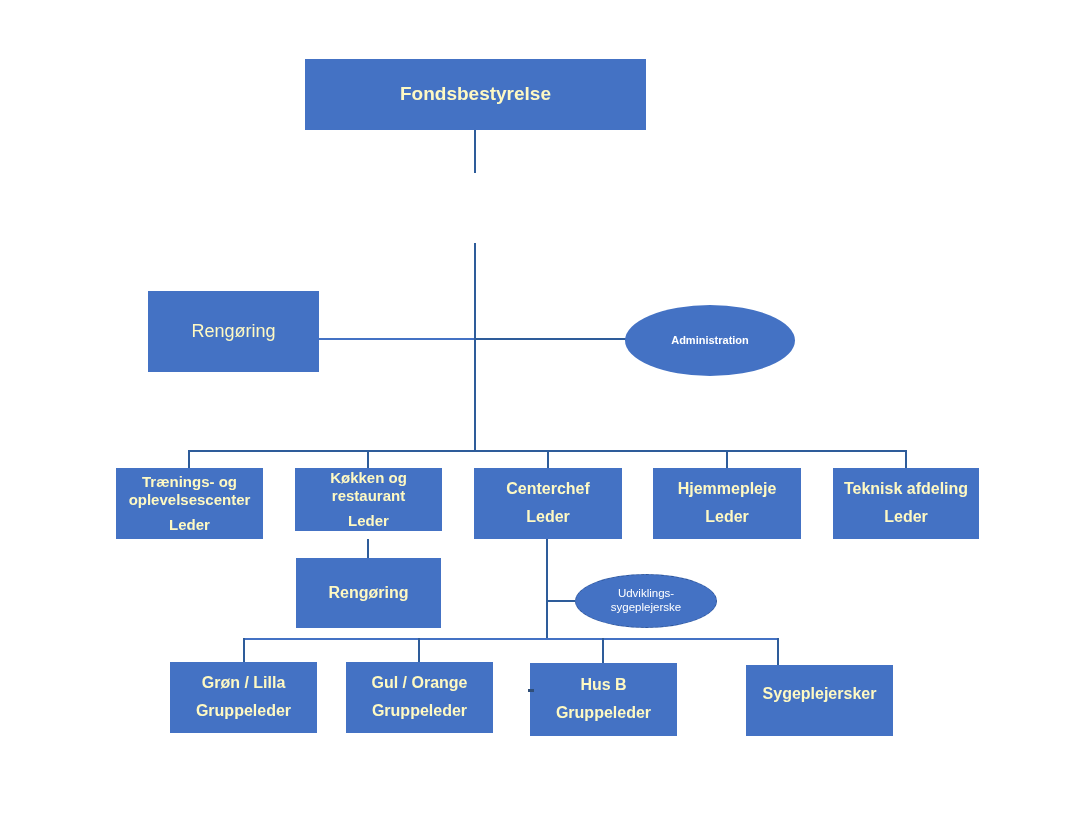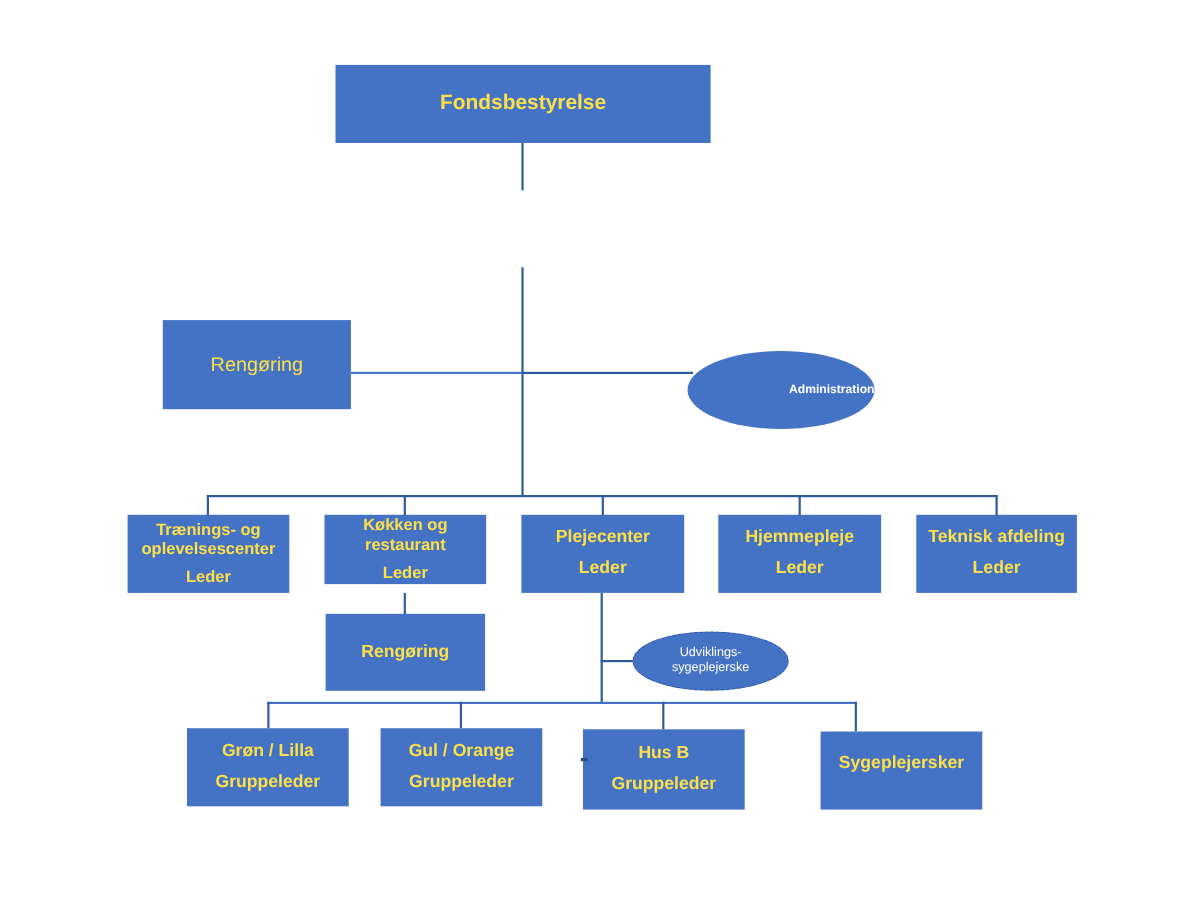--- a/index.html
+++ b/index.html
@@ -13,21 +13,21 @@
   #canvas {
     position: relative;
     width: 1071px;
     height: 825px;
     background: #ffffff;
     overflow: hidden;
   }
   .node {
     position: absolute;
     background: #4472C4;
-    color: #fde047;
+    color: #fef9c3;
     display: flex;
     flex-direction: column;
     align-items: center;
     justify-content: center;
     text-align: center;
     line-height: 1.18;
     box-sizing: border-box;
     z-index: 3;
   }
   .node .ln {
@@ -116,40 +116,40 @@
 
   <div class="node bold fs-top" style="left:305px; top:59px; width:341px; height:71px;">
     <span class="ln">Fondsbestyrelse</span>
   </div>
 
 
   <div class="node plain fs-mid" style="left:148px; top:291px; width:171px; height:81px;">
     <span class="ln">Rengøring</span>
   </div>
 
-  <div class="ellipse fs-small" style="left:625px; top:319px; width:170px; height:71px; font-weight:bold;align-items:flex-end;">
+  <div class="ellipse fs-small" style="left:625px; top:305px; width:170px; height:71px; font-weight:bold;">
     <span class="ln">Administration</span>
   </div>
 
   <div class="node bold fs-dept" style="left:116px; top:468px; width:147px; height:71px;">
     <span class="ln">Trænings- og</span>
     <span class="ln">oplevelsescenter</span>
     <span class="gap"></span>
     <span class="ln">Leder</span>
   </div>
 
   <div class="node bold fs-dept" style="left:295px; top:468px; width:147px; height:63px;">
     <span class="ln">Køkken og</span>
     <span class="ln">restaurant</span>
     <span class="gap"></span>
     <span class="ln">Leder</span>
   </div>
 
   <div class="node bold fs-grp" style="left:474px; top:468px; width:148px; height:71px;">
-    <span class="ln">Plejecenter</span>
+    <span class="ln">Centerchef</span>
     <span class="gap"></span>
     <span class="ln">Leder</span>
   </div>
 
   <div class="node bold fs-grp" style="left:653px; top:468px; width:148px; height:71px;">
     <span class="ln">Hjemmepleje</span>
     <span class="gap"></span>
     <span class="ln">Leder</span>
   </div>
 

